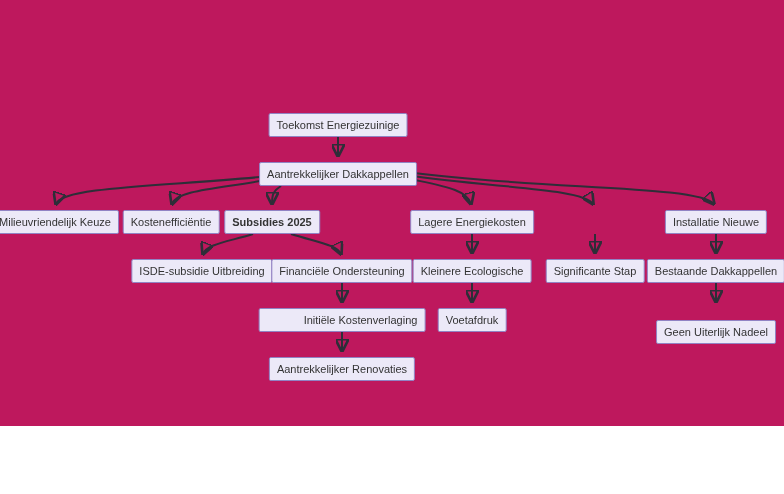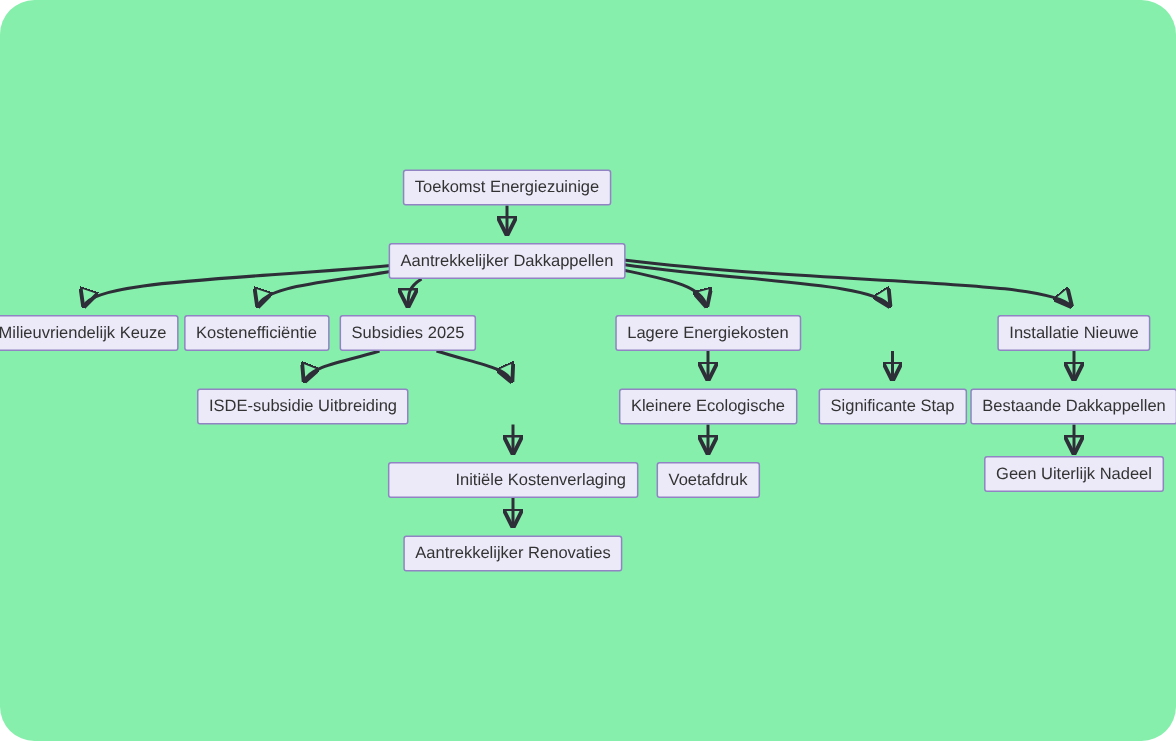--- a/index.html
+++ b/index.html
@@ -2,25 +2,24 @@
 <html><head>
 <meta charset="utf-8">
 <style>
   html, body {
     margin: 0;
     padding: 0;
   }
   .canvas {
     position: relative;
     width: 784px;
-    height: 494px;
-    background: #86efac;
+    height: 426px;
+    background: #be185d;
     overflow: hidden;
     font-family: "Liberation Sans", sans-serif;
-    border-radius: 23px;
   }
   .edges {
     position: absolute;
     left: 0;
     top: 0;
     width: 784px;
     height: 494px;
   }
   .edges path {
     fill: none;
@@ -70,28 +69,29 @@
     <path d="M472,283 L472,302" marker-end="url(#arrow)"></path>
     <path d="M716,283 L716,302" marker-end="url(#arrow)"></path>
     <path d="M342,332 L342,351" marker-end="url(#arrow)"></path>
   </svg>
 
   <div class="node" style="left:338px; top:113px;">Toekomst Energiezuinige</div>
   <div class="node" style="left:338px; top:162px;">Aantrekkelijker Dakkappellen</div>
 
   <div class="node" style="left:55px;  top:210px;">Milieuvriendelijk Keuze</div>
   <div class="node" style="left:171px; top:210px;">Kostenefficiëntie</div>
-  <div class="node" style="left:272px; top:210px;">Subsidies 2025</div>
+  <div class="node" style="left:272px; top:210px;font-weight:bold;">Subsidies 2025</div>
   <div class="node" style="left:472px; top:210px;text-align:center;">Lagere Energiekosten</div>
   <div class="node" style="left:202px; top:259px;">ISDE-subsidie Uitbreiding</div>
 
   <div class="node" style="left:716px; top:210px;">Installatie Nieuwe</div>
+  <div class="node" style="left:342px; top:259px;">Financiële Ondersteuning</div>
   <div class="node" style="left:472px; top:259px;">Kleinere Ecologische</div>
   <div class="node" style="left:595px; top:259px;">Significante Stap</div>
   <div class="node" style="left:716px; top:259px;text-align:right;">Bestaande Dakkappellen</div>
 
   <div class="node" style="left:342px; top:308px;padding-left:44px;">Initiële Kostenverlaging</div>
   <div class="node" style="left:472px; top:308px;">Voetafdruk</div>
-  <div class="node" style="left:716px; top:304px;">Geen Uiterlijk Nadeel</div>
+  <div class="node" style="left:716px; top:320px;">Geen Uiterlijk Nadeel</div>
 
   <div class="node" style="left:342px; top:357px;">Aantrekkelijker Renovaties</div>
 
 </div>
 
 </body></html>

